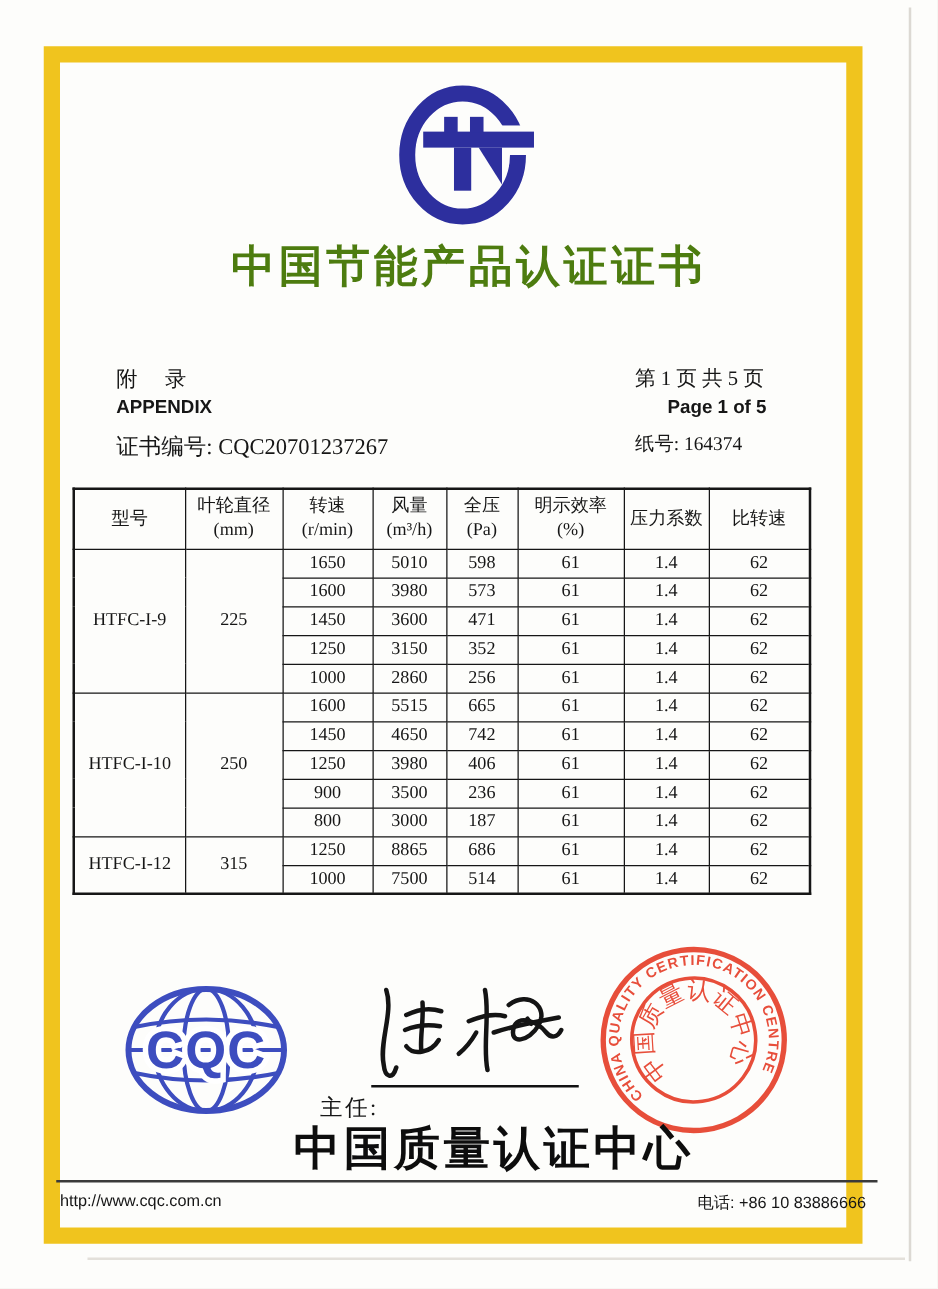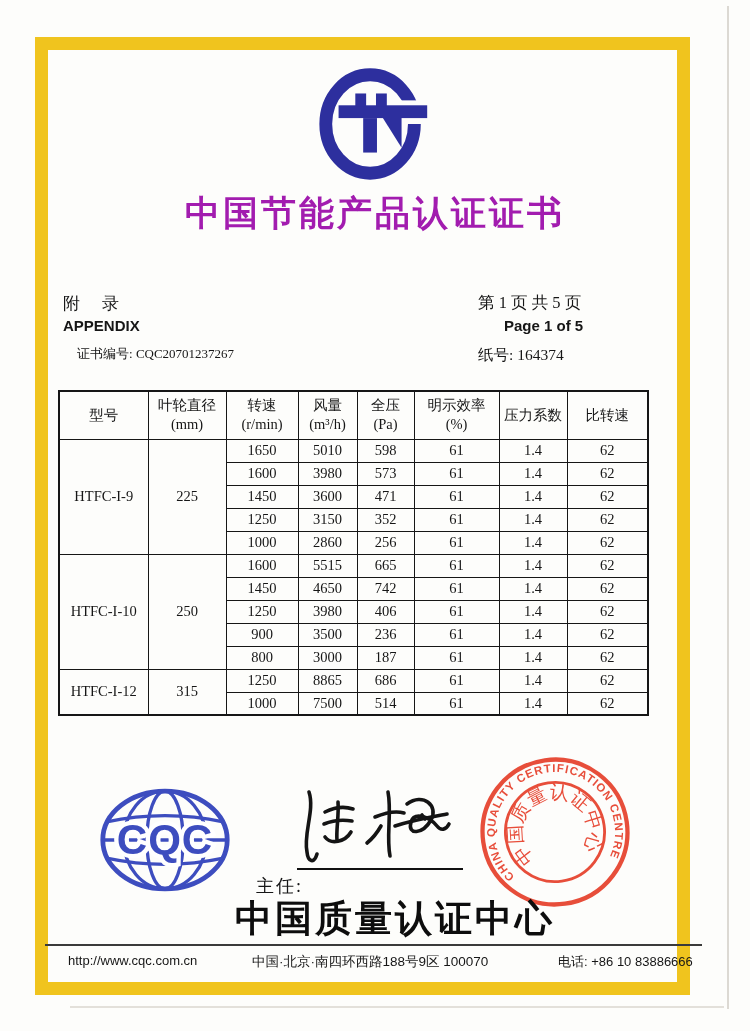--- a/index.html
+++ b/index.html
@@ -7,25 +7,25 @@
     --stamp-red:#E8402C; --ink:#161616;
   }
   *{margin:0;padding:0;box-sizing:border-box;}
   body{background:#ece9e4;font-family:"Liberation Sans",sans-serif;color:#161616;}
   .page{position:relative;width:750px;height:1031px;background:#fdfdfb;overflow:hidden;}
   .edge-r{position:absolute;right:21px;top:6px;bottom:22px;width:2px;background:#dcd9d3;}
   .edge-b{position:absolute;left:70px;right:26px;top:1006px;height:2px;background:#e3e0da;}
   .frame{position:absolute;left:35px;top:37px;width:655px;height:958px;border:13px solid var(--gold);}
   .energy-logo{position:absolute;left:50%;top:64px;transform:translateX(-50%);}
   .title{position:absolute;top:190px;left:0;right:0;text-align:center;font-size:35px;font-weight:bold;
-         letter-spacing:3px;color:#a21caf;}
-  .hdr{position:absolute;white-space:pre;}
+         letter-spacing:3px;color:#4d7c0f;}
+  .hdr{position:absolute;white-space:pre;margin-left:30px;}
   .hl1{left:63px;top:292px;font-size:17px;font-family:"Liberation Serif",serif;letter-spacing:1px;}
   .hl2{left:63px;top:317px;font-size:15px;font-weight:bold;}
-  .hl3{left:77px;top:345px;font-size:13px;font-family:"Liberation Serif",serif;}
+  .hl3{left:63px;top:345px;font-size:18px;font-family:"Liberation Serif",serif;}
   .hr1{left:478px;top:292px;font-size:16.5px;font-family:"Liberation Serif",serif;font-weight:normal;}
   .hr2{left:504px;top:317px;font-size:15px;font-weight:bold;}
   .hr3{left:478px;top:345px;font-size:15.5px;font-family:"Liberation Serif",serif;}
   .tbl-wrap{position:absolute;left:58px;top:390px;}
   table{border-collapse:collapse;border:2px solid var(--ink);font-family:"Liberation Serif",serif;table-layout:fixed;}
   th,td{border:1px solid var(--ink);text-align:center;vertical-align:middle;font-weight:normal;
         font-size:14.5px;padding:0;}
   th{height:48px;line-height:1.3;}
   td{height:23px;}
   .note-cn{position:absolute;left:60px;top:726px;font-size:17px;font-family:"Liberation Serif",serif;letter-spacing:1px;}
@@ -33,21 +33,21 @@
   .note-en b{font-weight:bold;}
   .cqc-logo{position:absolute;left:98px;top:786px;}
   .director{position:absolute;left:256px;top:842px;font-size:18px;font-family:"Liberation Serif",serif;letter-spacing:2px;margin-top:32px;}
   .sig-line{position:absolute;left:297px;top:868px;width:166px;height:2px;background:#111;}
   .signature{position:absolute;left:291px;top:782px;}
   .stamp{position:absolute;left:474px;top:751px;opacity:.93;mix-blend-mode:multiply;}
   .org-name{position:absolute;left:0;right:0;top:894px;text-align:center;font-size:37px;font-weight:bold;
             letter-spacing:3px;transform:translateX(20px);color:#0d0d0d;}
   .foot-rule{position:absolute;left:45px;top:944px;width:657px;height:2px;background:#3a3a3a;}
   .foot{position:absolute;top:953px;font-size:13px;}
-  .foot-web{left:36px;padding-left:32px;}
+  .foot-web{left:48px;}
   .foot-addr{left:252px;font-size:13.5px;}
   .foot-tel{left:558px;}
 </style>
 </head>
 <body>
 
 <div class="page">
   <div class="edge-r"></div>
   <div class="edge-b"></div>
   <div class="frame"></div>
@@ -267,15 +267,14 @@
       <text font-family="Liberation Sans, sans-serif" font-size="20" fill="#E8402C">
         <textPath href="#stamp-arc-cn" startOffset="0" textLength="162">中国质量认证中心</textPath>
       </text>
     </g>
   </svg>
 
   <div class="org-name">中国质量认证中心</div>
 
   <div class="foot-rule"></div>
   <div class="foot foot-web">http://www.cqc.com.cn</div>
-  <div class="foot foot-addr">中国·北京·南四环西路188号9区  100070</div>
   <div class="foot foot-tel">电话: +86 10 83886666</div>
 </div>
 
 </body></html>

